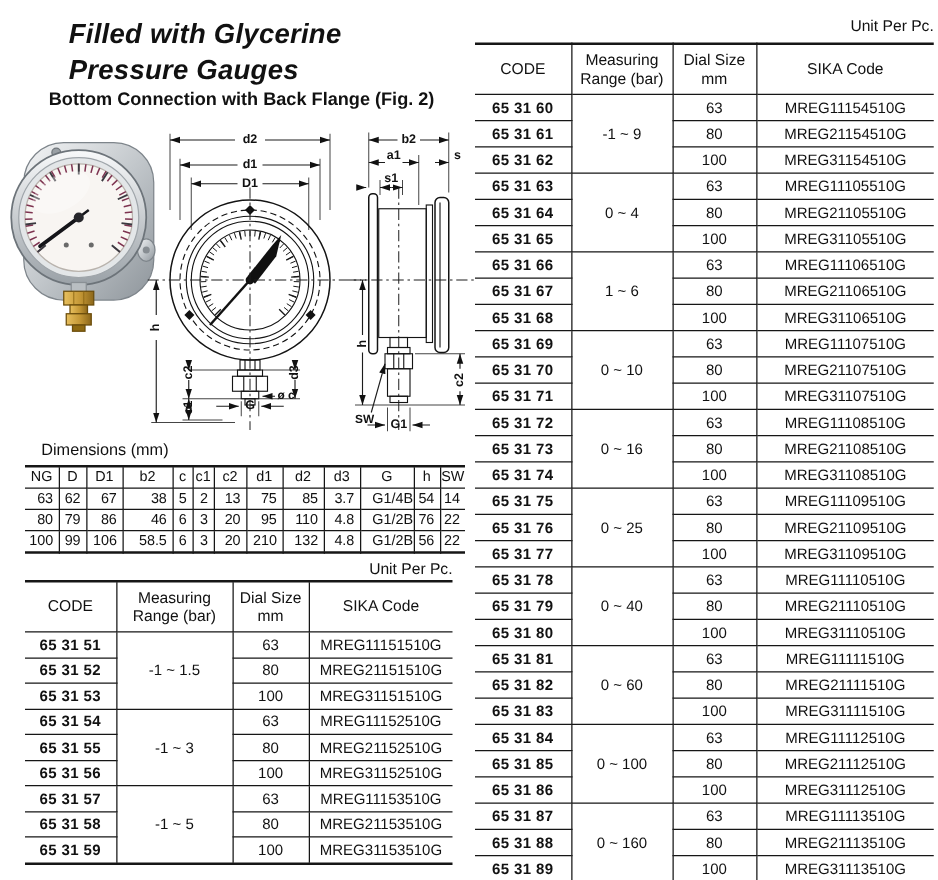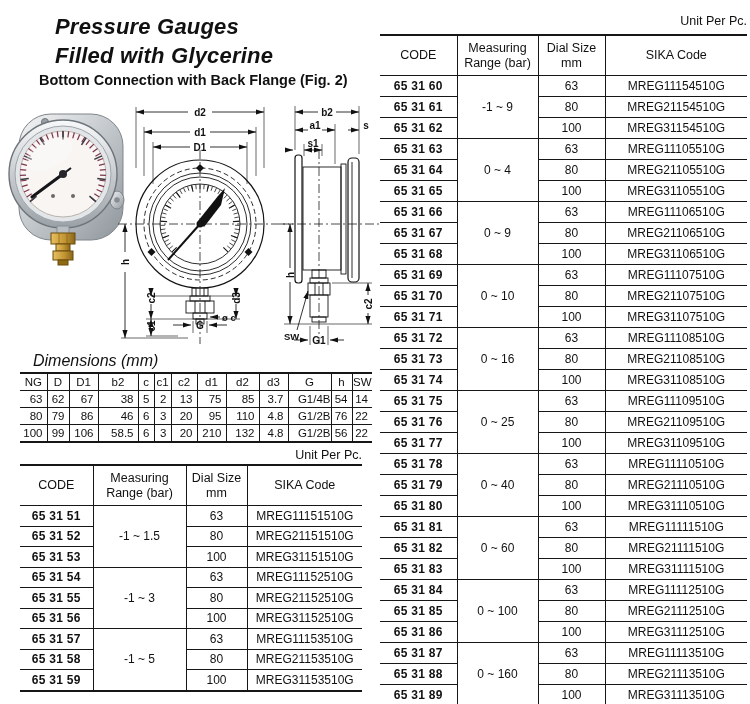--- a/index.html
+++ b/index.html
@@ -2,21 +2,21 @@
 <html><head>
 <meta charset="utf-8">
 <style>
   html,body{margin:0;padding:0;}
   body{width:750px;height:704px;position:relative;background:#ffffff;color:#111;
        font-family:"Liberation Sans",sans-serif;overflow:hidden;}
   .abs{position:absolute;}
 
   #page-title{left:55px;top:12px;font-style:italic;font-weight:700;font-size:22px;line-height:1.32;letter-spacing:.2px;}
   #page-subtitle{left:39px;top:72px;font-weight:700;font-size:14.5px;}
-  #dims-caption{left:33px;top:352px;font-size:16px;font-style:italic;}
+  #dims-caption{left:33px;top:352px;font-size:13px;}
   #left-unit{left:20px;top:448px;width:342px;text-align:right;font-size:12.5px;}
   #right-unit{left:380px;top:14px;width:367px;text-align:right;font-size:12.5px;}
 
   table{border-collapse:collapse;table-layout:fixed;}
   .code-table{border-top:2px solid #161616;border-bottom:2px solid #161616;}
   .code-table th,.code-table td{border:1px solid #161616;text-align:center;overflow:hidden;
        white-space:nowrap;padding:0;}
   .code-table tr>*:first-child{border-left:none;}
   .code-table tr>*:last-child{border-right:none;}
   .code-table th{font-weight:400;font-size:12.5px;height:39px;line-height:1.2;}
@@ -43,22 +43,22 @@
   .out{stroke:#141414;stroke-width:1.2;fill:none;}
   .thin{stroke:#141414;stroke-width:0.9;fill:none;}
   .cl{stroke:#1c1c1c;stroke-width:0.8;fill:none;stroke-dasharray:9 3 2 3;}
   .dlab{font-size:10px;font-weight:600;fill:#111;text-anchor:middle;dominant-baseline:central;}
   .dlab-s{font-size:9.5px;font-weight:600;fill:#111;dominant-baseline:central;}
 </style>
 </head>
 <body>
 
 <div class="abs" id="page-title">
+  <div>Filled with Glycerine</div>
   <div>Pressure Gauges</div>
-  <div>Filled with Glycerine</div>
 </div>
 <div class="abs" id="page-subtitle">Bottom Connection with Back Flange (Fig. 2)</div>
 
 <svg class="abs" id="gauge-photo" width="120" height="155" viewBox="0 0 120 155">
   <defs>
     <linearGradient id="steelG" x1="0" y1="0" x2="1" y2="1">
       <stop offset="0" stop-color="#f4f5f6"></stop>
         <stop offset="0.5" stop-color="#c2c7cb"></stop>
         <stop offset="1" stop-color="#8e959b"></stop>
     </linearGradient>
@@ -551,21 +551,21 @@
         <td class="dial-cell">80</td>
         <td class="sika-cell">MREG21105510G</td>
       </tr>
       <tr>
         <td class="code-cell">65 31 65</td>
         <td class="dial-cell">100</td>
         <td class="sika-cell">MREG31105510G</td>
       </tr>
       <tr>
         <td class="code-cell">65 31 66</td>
-        <td class="range-cell" rowspan="3">0 ~ 9</td>
+        <td class="range-cell" rowspan="3">1 ~ 6</td>
         <td class="dial-cell">63</td>
         <td class="sika-cell">MREG11106510G</td>
       </tr>
       <tr>
         <td class="code-cell">65 31 67</td>
         <td class="dial-cell">80</td>
         <td class="sika-cell">MREG21106510G</td>
       </tr>
       <tr>
         <td class="code-cell">65 31 68</td>

